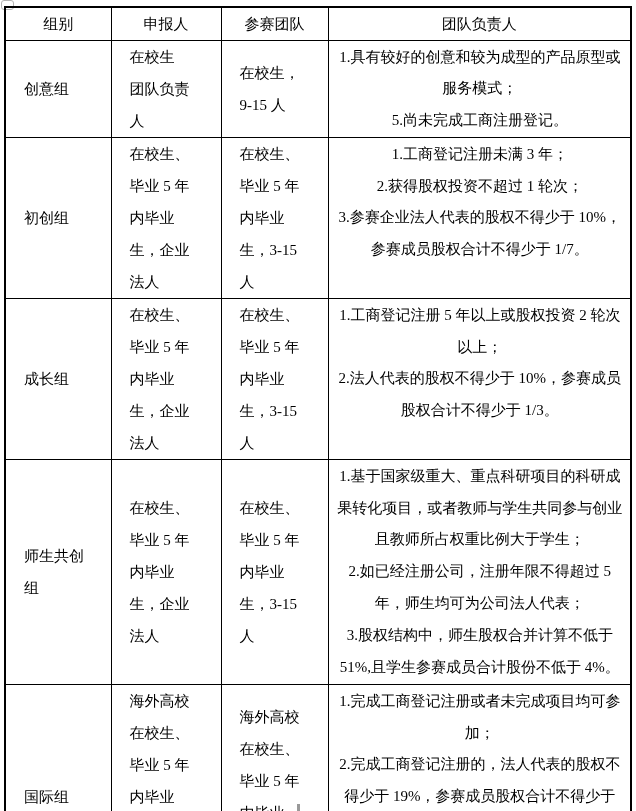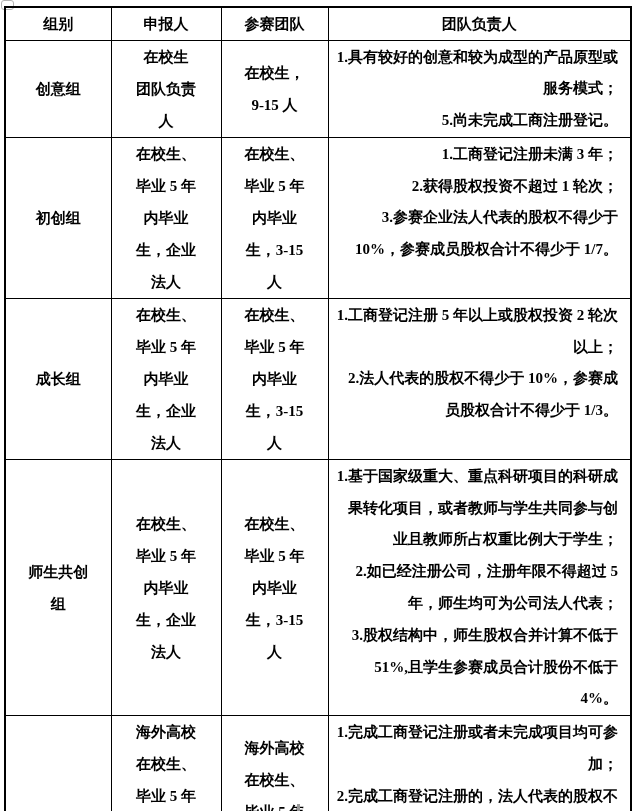--- a/index.html
+++ b/index.html
@@ -20,52 +20,51 @@
     left: 4px;
     top: 6px;
     width: 626px;
     border-collapse: collapse;
     table-layout: fixed;
     border: 2px solid #000000;
   }
   .doc-table th,
   .doc-table td {
     border: 1px solid #000000;
-    font-weight: bold;
+    font-weight: normal;
     font-size: 15px;
     overflow: hidden;
     box-sizing: border-box;
   }
   col.c1 { width: 106px; }
   col.c2 { width: 110px; }
   col.c3 { width: 107px; }
   col.c4 { width: 303px; }
   tr.hrow { height: 33px; }
   tr.r0 { height: 96px; }
   tr.r1 { height: 128px; }
   tr.r2 { height: 127px; }
   tr.r3 { height: 225px; }
   tr.r4 { height: 189px; }
   .doc-table th {
     text-align: center;
     vertical-align: middle;
     line-height: 20px;
   }
   .center-cell {
-    text-align: center;
     vertical-align: middle;
     line-height: 32px;
     white-space: pre-line;
     padding: 0 18px;
     margin-top: 24px;
   }
   .cond-cell {
     vertical-align: top;
-    text-align: right;
-    padding: 1px 12px 0 5px;
+    text-align: center;
+    padding: 1px 4px 0 5px;
     line-height: 31.8px;
     margin-left: 24px;
   }
   .cond-item {
     margin: 0;
   }
   .table-handle {
     position: absolute;
     left: 1px;
     top: 0px;

